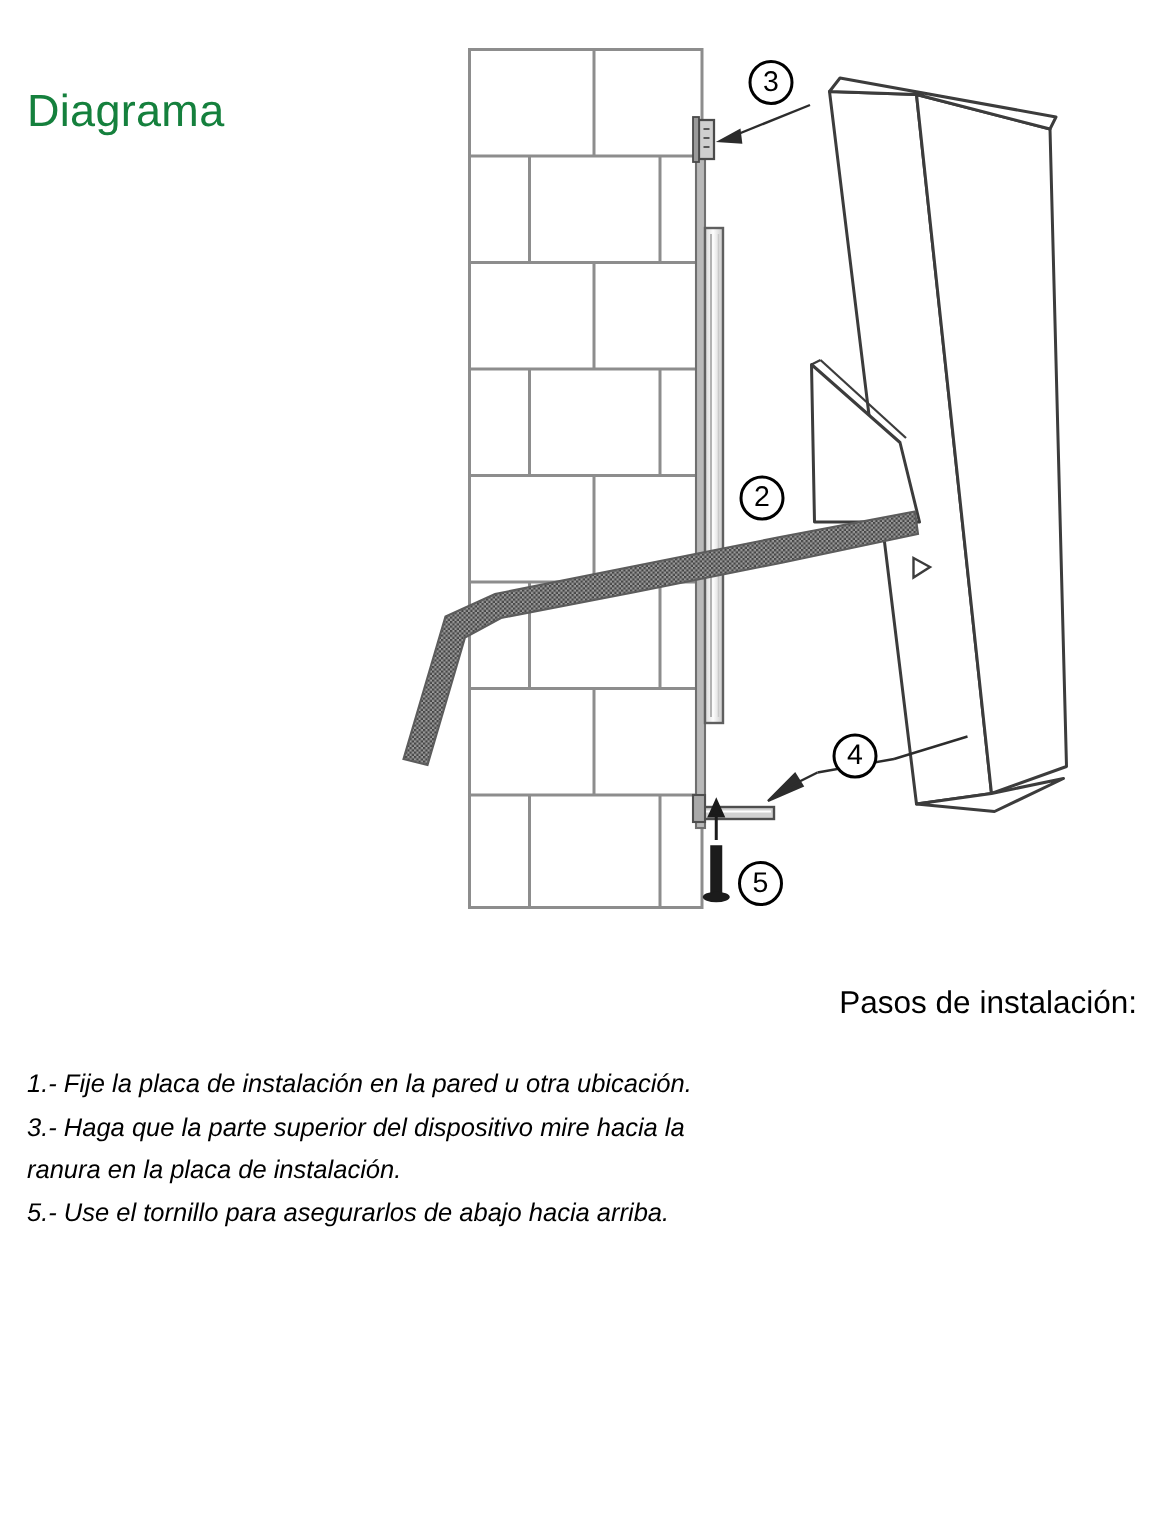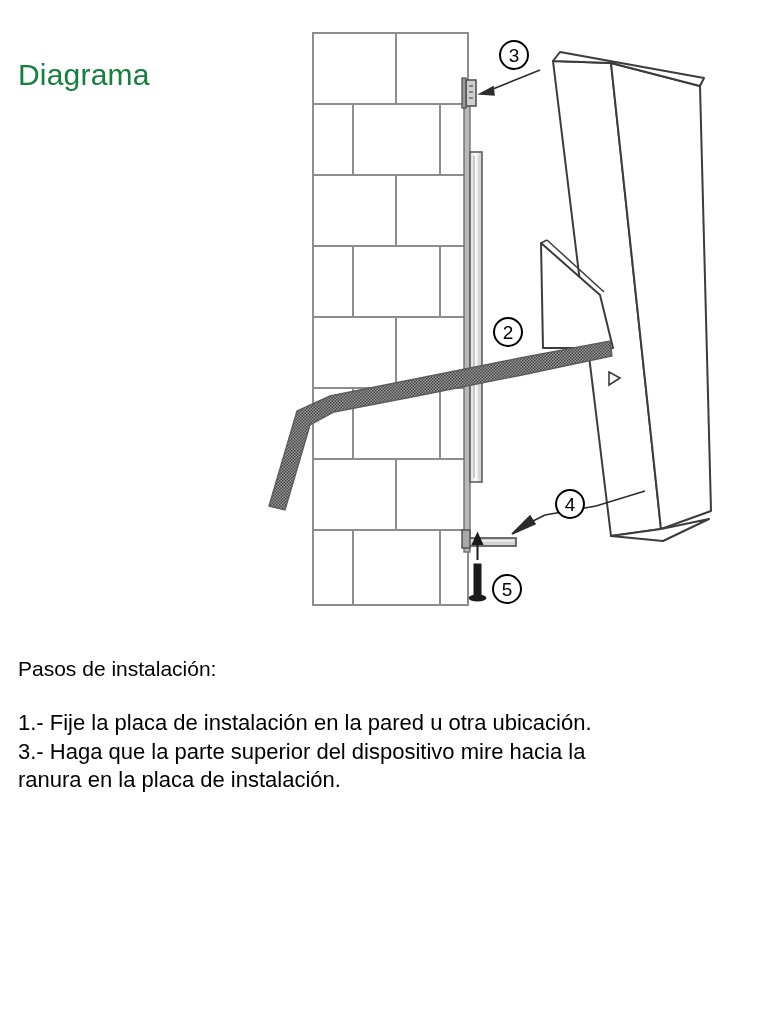--- a/index.html
+++ b/index.html
@@ -50,32 +50,34 @@
     left: 18px;
     top: 655px;
     width: 740px;
   }
   .steps-heading {
     font-size: 21px;
     line-height: 28px;
     margin: 0 0 26px 0;
     font-weight: 400;
     white-space: nowrap;
+    text-align: right;
   }
   .steps-list {
     margin: 0;
     padding: 0;
     list-style: none;
   }
   .steps-list li {
-    font-size: 22px;
+    font-size: 17px;
     line-height: 28.5px;
     margin: 0;
     padding: 0;
     white-space: pre-wrap;
+    font-style: italic;
   }
 </style>
 </head>
 <body>
 
 <div class="page-title">Diagrama</div>
 
 <div class="diagram-wrap">
   <svg class="diagram-svg" viewBox="0 0 768 640" xmlns="http://www.w3.org/2000/svg">
     <defs>
@@ -208,14 +210,15 @@
     </g>
   </svg>
 </div>
 
 <div class="steps-block">
   <p class="steps-heading">Pasos de instalación:</p>
   <ul class="steps-list">
     <li>1.- Fije la placa de instalación en la pared u otra ubicación.</li>
     <li>3.- Haga que la parte superior del dispositivo mire hacia la
 ranura en la placa de instalación.</li>
+    <li>5.- Use el tornillo para asegurarlos de abajo hacia arriba.</li>
   </ul>
 </div>
 
 </body></html>

